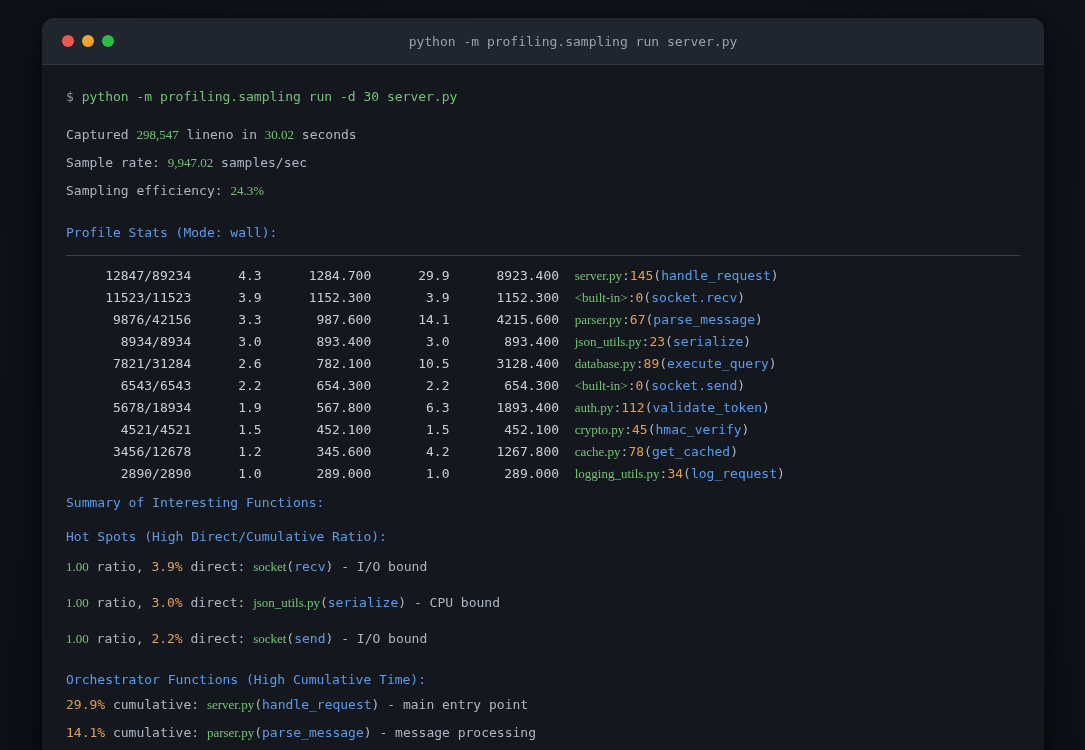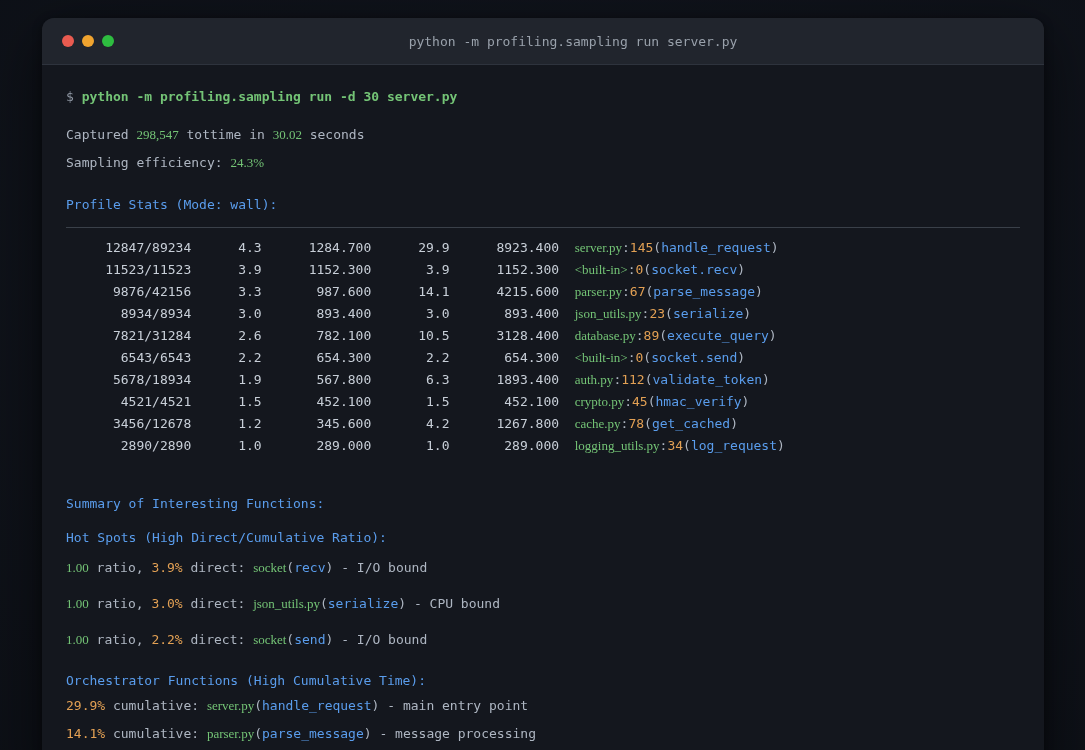--- a/index.html
+++ b/index.html
@@ -32,51 +32,52 @@
   }
   .content{padding:24px 24px 0 24px;}
   .t-line{height:16px;line-height:16px;font-size:13px;white-space:pre;}
   .t-divider{margin-top:14px;height:0;border-top:1px solid var(--rule,#3a4049);}
   [data-name="captured-line"]{margin-top:22px;}
   [data-name="sample-rate-line"],[data-name="efficiency-line"]{margin-top:12px;}
   [data-name="profile-stats-heading"]{margin-top:26px;}
   [data-name="table-header"]{margin-top:6px;}
   [data-name="table-row"]{margin-top:6px;}
   .t-divider + .t-line{margin-top:12px;}
-  [data-name="summary-heading"]{margin-top:42px;}
+  [data-name="summary-heading"]{margin-top:13px;}
   [data-name="hotspots-heading"]{margin-top:18px;}
   [data-name="hotspot-line"]{margin-top:20px;}
   [data-name="hotspots-heading"] + [data-name="hotspot-line"]{margin-top:14px;}
   [data-name="orchestrator-heading"]{margin-top:25px;}
   [data-name="orchestrator-line"]{margin-top:12px;}
   [data-name="orchestrator-heading"] + [data-name="orchestrator-line"]{margin-top:9px;}
   .c-fg{color:var(--fg,#aeb6c2);}
   .c-bright{color:var(--bright,#c8cfd8);}
   .c-muted{color:var(--muted,#8f97a3);}
   .c-green{color:var(--green,#74c476);font-family:Liberation Serif, serif;}
-  .c-greenb{color:var(--green,#74c476);font-weight:bold;}
+  .c-greenb{color:var(--green,#74c476);font-weight:normal;}
   .c-orange{color:var(--orange,#e2a054);}
   .c-blue{color:var(--blue,#5a9ded);}
   .c-blueb{color:var(--blue,#5a9ded);font-weight:normal;}
 </style>
 </head>
 <body style="--bg: #0c0f15; --bg2: #12161f; --window: #14171e; --titlebar: #21252d; --titlebar_border: #2e333d; --rule: #3a4049; --fg: #aeb6c2; --bright: #c8cfd8; --muted: #8f97a3; --green: #74c476; --orange: #e2a054; --blue: #5a9ded; --light_red: #e95b50; --light_yellow: #f0a42f; --light_green: #2ebd40;">
 
 <div class="window" data-name="terminal-window">
   <div class="titlebar" data-name="titlebar">
     <div class="lights" data-name="window-controls">
       <span class="light red" data-name="close-button"></span>
       <span class="light yellow" data-name="minimize-button"></span>
       <span class="light green" data-name="maximize-button"></span>
     </div>
     <div class="title" data-name="window-title">python -m profiling.sampling run server.py</div>
   </div>
   <div class="content" id="term" data-name="terminal-content">
       <div class="t-line" data-name="prompt-command"><span class="c-muted" data-name="terminal-text">$ </span><span class="c-greenb" data-name="terminal-text">python -m profiling.sampling run -d 30 server.py</span></div>
-      <div class="t-line" data-name="captured-line"><span class="c-fg" data-name="terminal-text">Captured </span><span class="c-green" data-name="terminal-text">298,547</span><span class="c-fg" data-name="terminal-text"> tottime in </span><span class="c-green" data-name="terminal-text">30.02</span><span class="c-fg" data-name="terminal-text"> seconds</span></div>
+      <div class="t-line" data-name="captured-line"><span class="c-fg" data-name="terminal-text">Captured </span><span class="c-green" data-name="terminal-text">298,547</span><span class="c-fg" data-name="terminal-text"> lineno in </span><span class="c-green" data-name="terminal-text">30.02</span><span class="c-fg" data-name="terminal-text"> seconds</span></div>
+      <div class="t-line" data-name="sample-rate-line"><span class="c-fg" data-name="terminal-text">Sample rate: </span><span class="c-green" data-name="terminal-text">9,947.02</span><span class="c-fg" data-name="terminal-text"> samples/sec</span></div>
       <div class="t-line" data-name="efficiency-line"><span class="c-fg" data-name="terminal-text">Sampling efficiency: </span><span class="c-green" data-name="terminal-text">24.3%</span></div>
       <div class="t-line" data-name="profile-stats-heading"><span class="c-blueb" data-name="terminal-text">Profile Stats (Mode: wall):</span></div>
       <div class="t-divider" data-name="table-divider"></div>
       <div class="t-line" data-name="table-row"><span class="c-bright" data-name="terminal-text">     12847/89234      4.3      1284.700      29.9      8923.400  </span><span class="c-green" data-name="terminal-text">server.py</span><span class="c-fg" data-name="terminal-text">:</span><span class="c-orange" data-name="terminal-text">145</span><span class="c-fg" data-name="terminal-text">(</span><span class="c-blue" data-name="terminal-text">handle_request</span><span class="c-fg" data-name="terminal-text">)</span></div>
       <div class="t-line" data-name="table-row"><span class="c-bright" data-name="terminal-text">     11523/11523      3.9      1152.300       3.9      1152.300  </span><span class="c-green" data-name="terminal-text">&lt;built-in&gt;</span><span class="c-fg" data-name="terminal-text">:</span><span class="c-orange" data-name="terminal-text">0</span><span class="c-fg" data-name="terminal-text">(</span><span class="c-blue" data-name="terminal-text">socket.recv</span><span class="c-fg" data-name="terminal-text">)</span></div>
       <div class="t-line" data-name="table-row"><span class="c-bright" data-name="terminal-text">      9876/42156      3.3       987.600      14.1      4215.600  </span><span class="c-green" data-name="terminal-text">parser.py</span><span class="c-fg" data-name="terminal-text">:</span><span class="c-orange" data-name="terminal-text">67</span><span class="c-fg" data-name="terminal-text">(</span><span class="c-blue" data-name="terminal-text">parse_message</span><span class="c-fg" data-name="terminal-text">)</span></div>
       <div class="t-line" data-name="table-row"><span class="c-bright" data-name="terminal-text">       8934/8934      3.0       893.400       3.0       893.400  </span><span class="c-green" data-name="terminal-text">json_utils.py</span><span class="c-fg" data-name="terminal-text">:</span><span class="c-orange" data-name="terminal-text">23</span><span class="c-fg" data-name="terminal-text">(</span><span class="c-blue" data-name="terminal-text">serialize</span><span class="c-fg" data-name="terminal-text">)</span></div>
       <div class="t-line" data-name="table-row"><span class="c-bright" data-name="terminal-text">      7821/31284      2.6       782.100      10.5      3128.400  </span><span class="c-green" data-name="terminal-text">database.py</span><span class="c-fg" data-name="terminal-text">:</span><span class="c-orange" data-name="terminal-text">89</span><span class="c-fg" data-name="terminal-text">(</span><span class="c-blue" data-name="terminal-text">execute_query</span><span class="c-fg" data-name="terminal-text">)</span></div>
       <div class="t-line" data-name="table-row"><span class="c-bright" data-name="terminal-text">       6543/6543      2.2       654.300       2.2       654.300  </span><span class="c-green" data-name="terminal-text">&lt;built-in&gt;</span><span class="c-fg" data-name="terminal-text">:</span><span class="c-orange" data-name="terminal-text">0</span><span class="c-fg" data-name="terminal-text">(</span><span class="c-blue" data-name="terminal-text">socket.send</span><span class="c-fg" data-name="terminal-text">)</span></div>
       <div class="t-line" data-name="table-row"><span class="c-bright" data-name="terminal-text">      5678/18934      1.9       567.800       6.3      1893.400  </span><span class="c-green" data-name="terminal-text">auth.py</span><span class="c-fg" data-name="terminal-text">:</span><span class="c-orange" data-name="terminal-text">112</span><span class="c-fg" data-name="terminal-text">(</span><span class="c-blue" data-name="terminal-text">validate_token</span><span class="c-fg" data-name="terminal-text">)</span></div>

